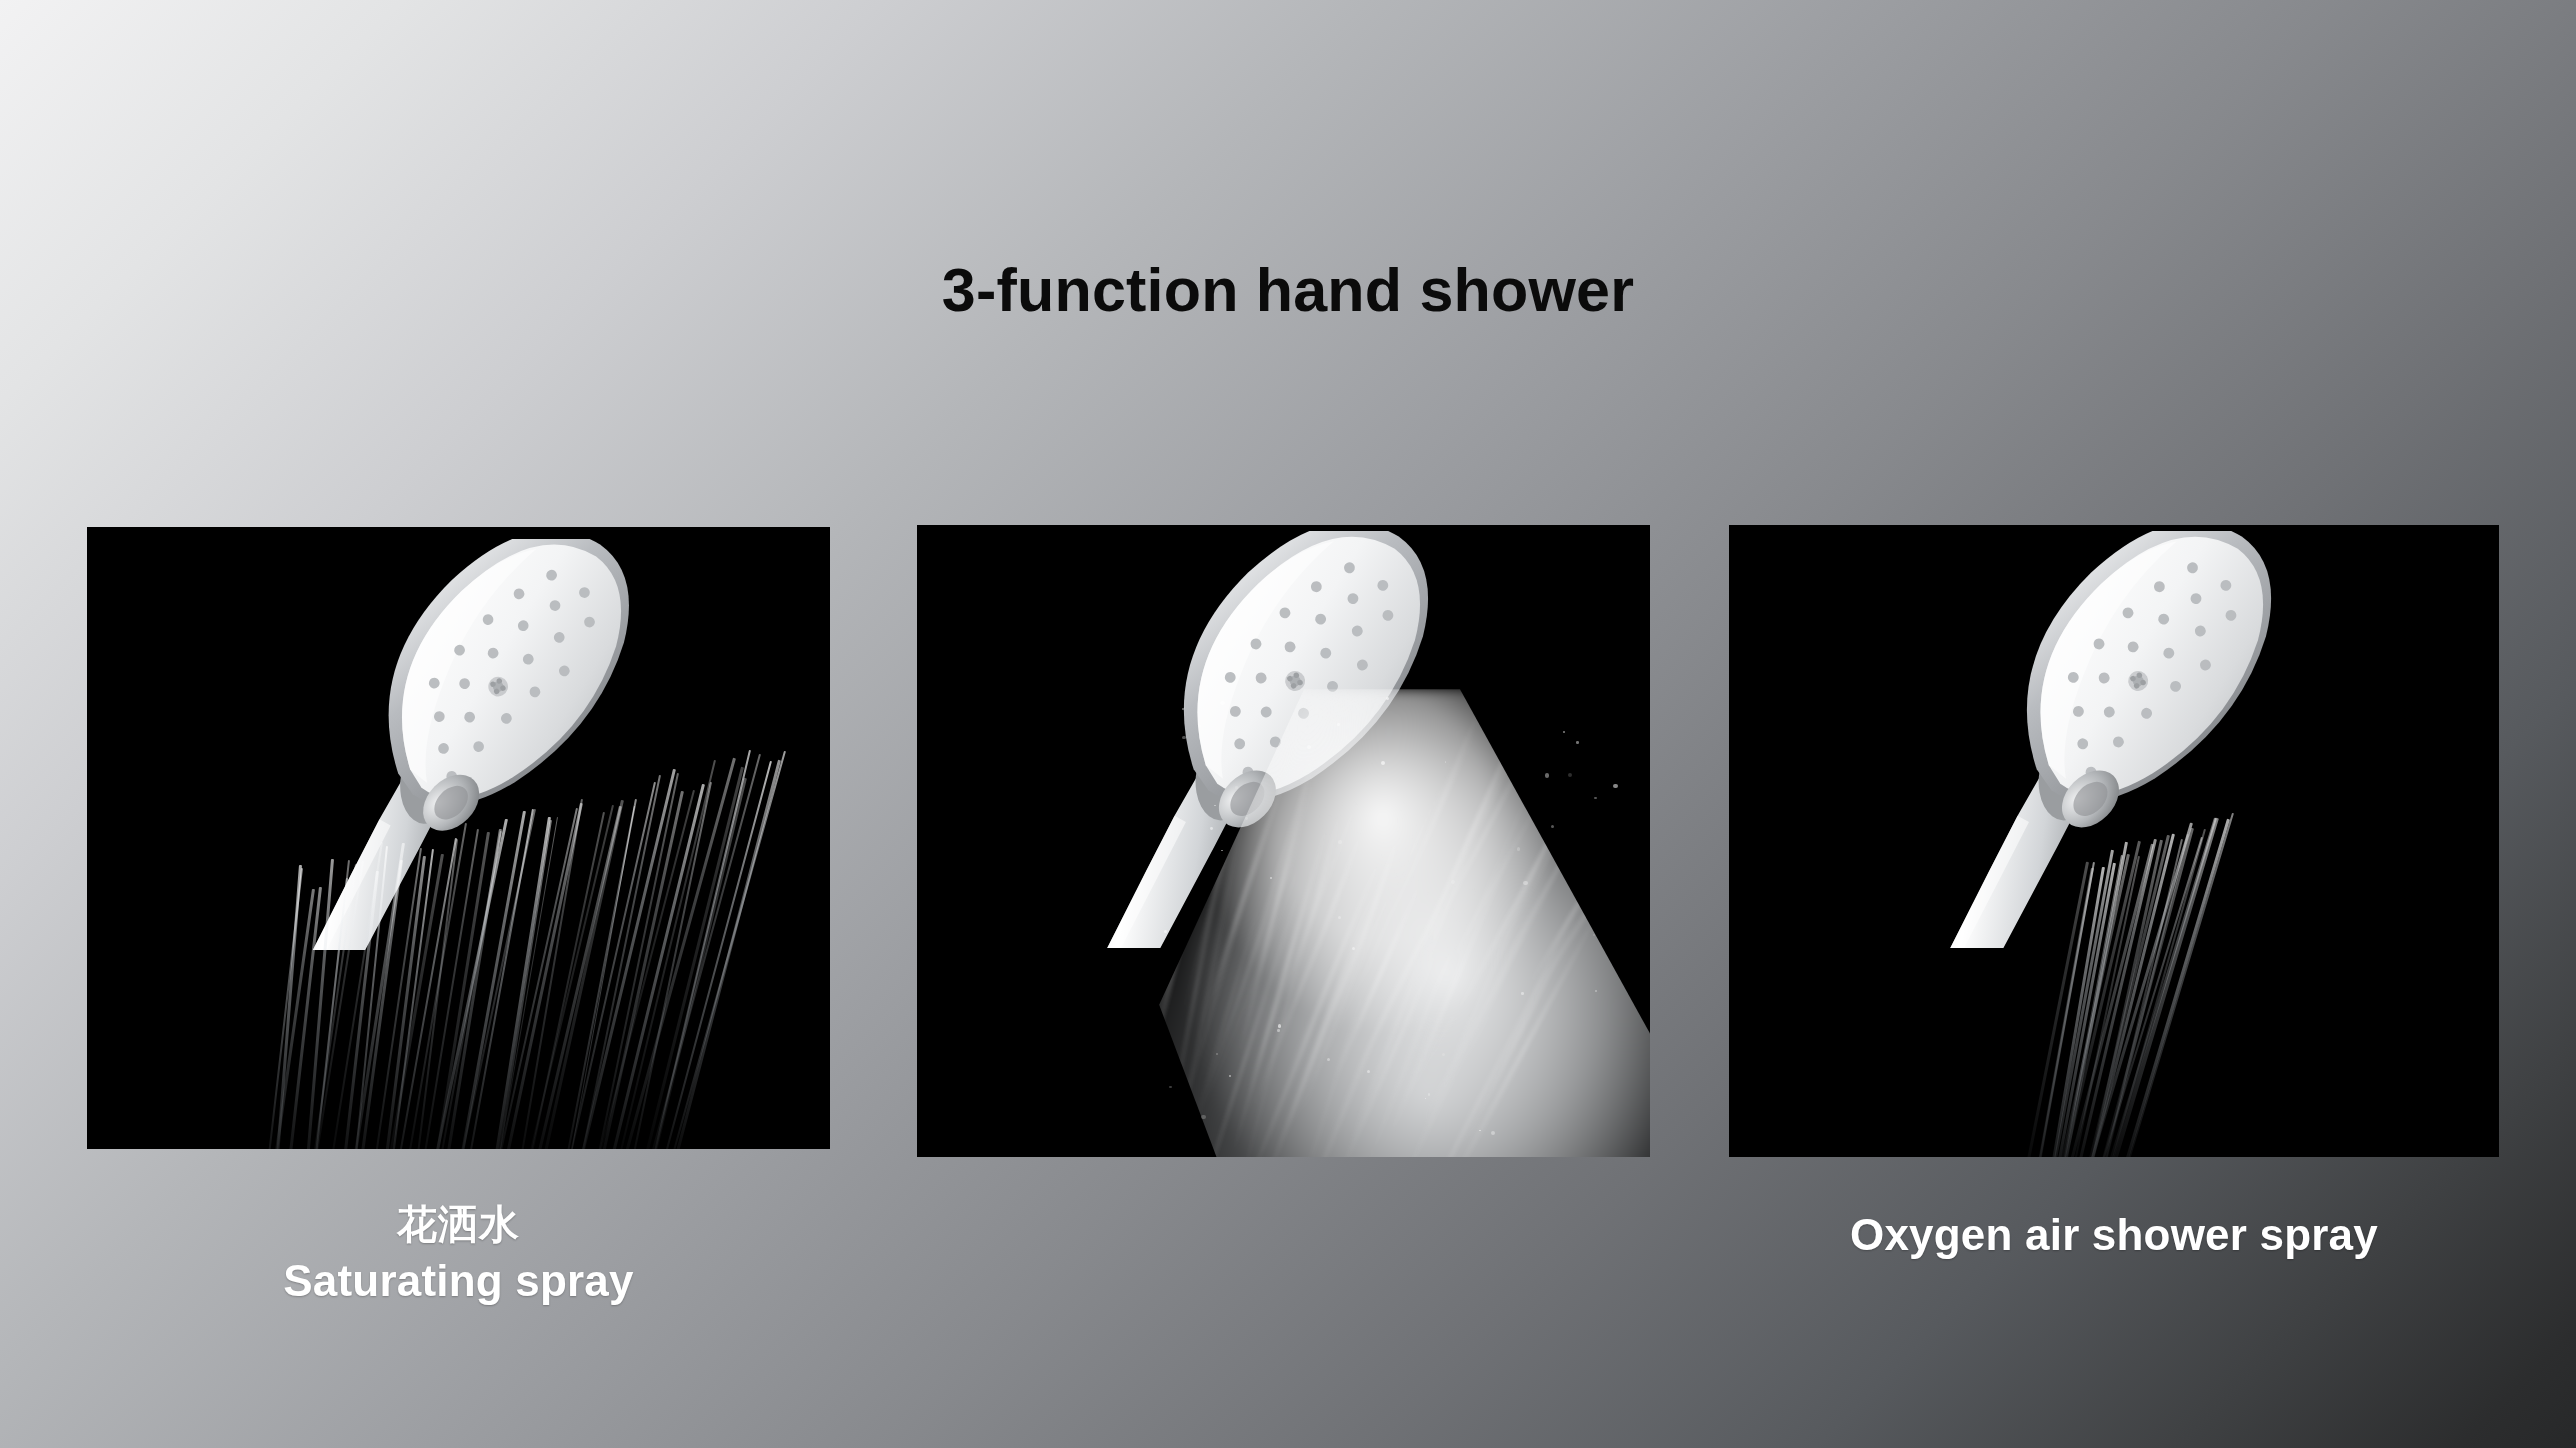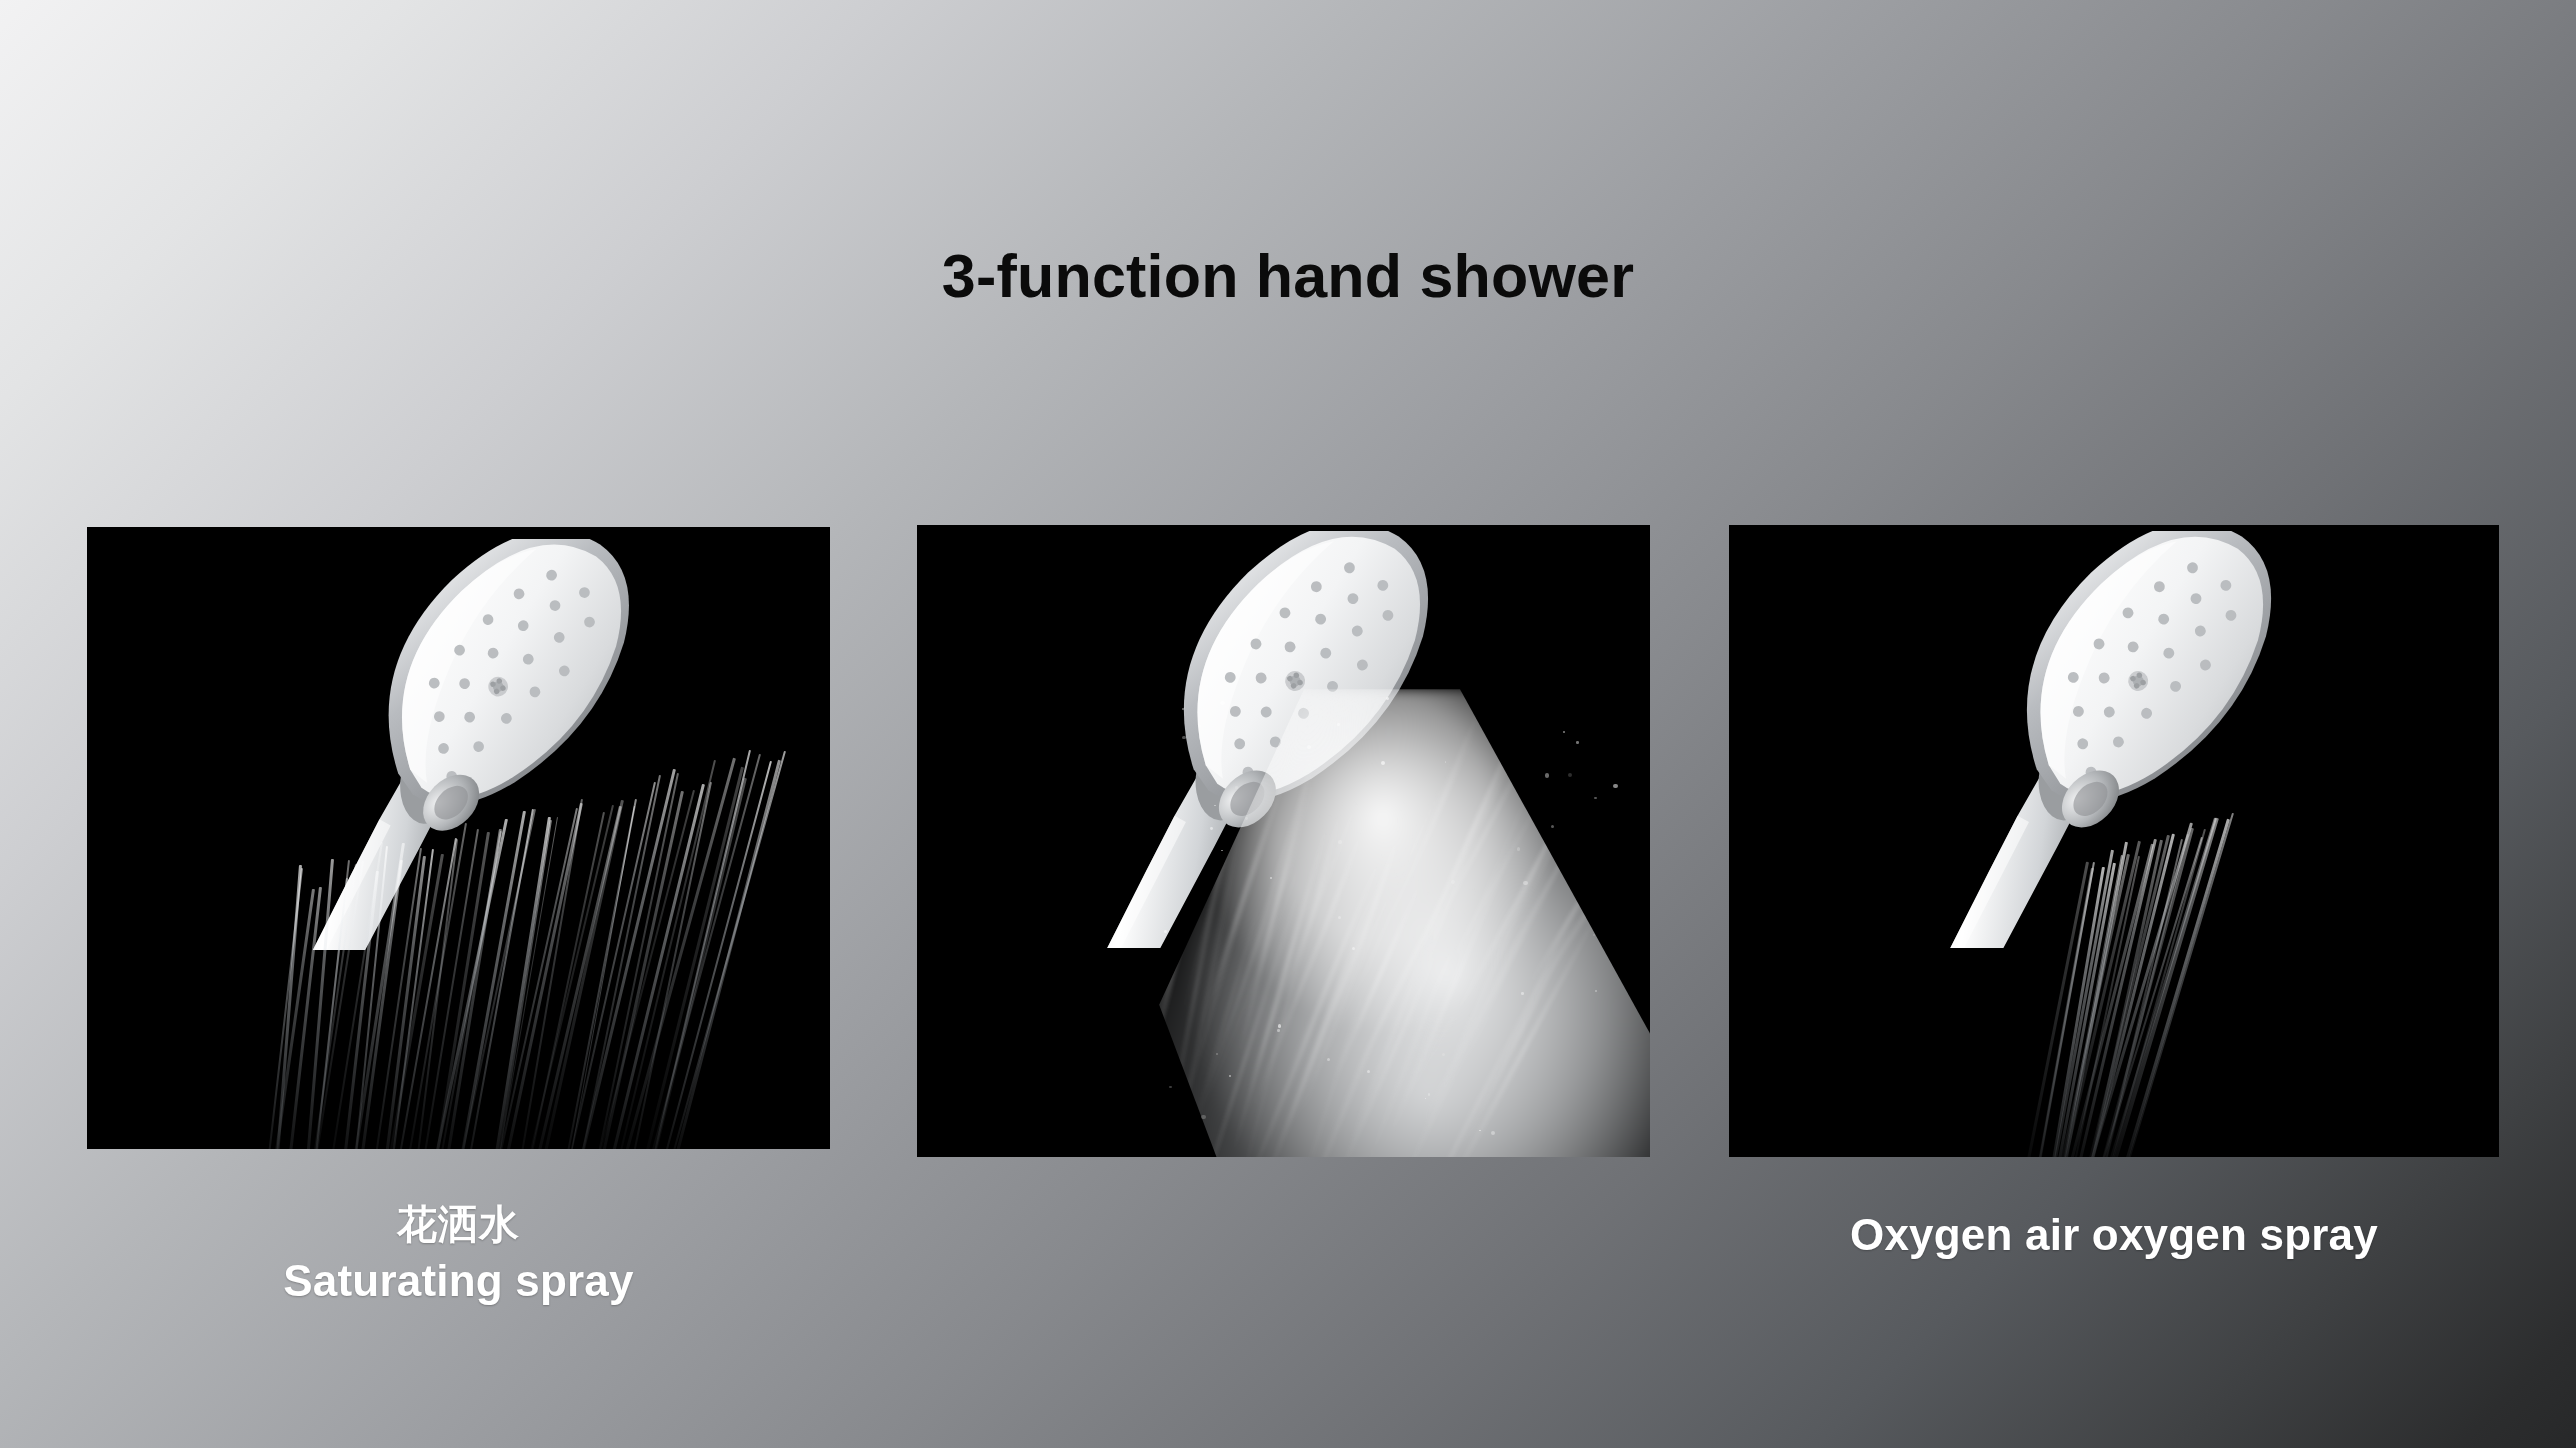--- a/index.html
+++ b/index.html
@@ -41,21 +41,21 @@
   .title-cn {
     font-size: 61px;
     font-weight: 700;
     letter-spacing: 0.5px;
     white-space: nowrap;
   }
   .title-en {
     font-size: 61px;
     font-weight: 700;
     letter-spacing: 0.2px;
-    margin-top: 6px;
+    margin-top: 20px;
     white-space: nowrap;
   }
 
   
   .panel {
     position: absolute;
     background: #000;
     overflow: hidden;
   }
   #panel-0 { left: 87px;   top: 527px; width: 743px; height: 622px; }
@@ -552,17 +552,17 @@
           <i class="stream" style="left: 65.2991%; top: 45.5391%; height: 60.4609%; width: 2.2px; opacity: 0.62; transform: rotate(16.7deg); transform-origin: center top;"></i>
         </div>
     </div>
   </div>
 
   <div class="caption" id="caption-0">
     <div class="cn">花洒水</div>
     <div class="en">Saturating spray</div>
   </div>
   <div class="caption" id="caption-2">
-    <div class="en">Oxygen air oxygen spray</div>
+    <div class="en">Oxygen air shower spray</div>
   </div>
 
 </div>
 
 
 </body></html>

